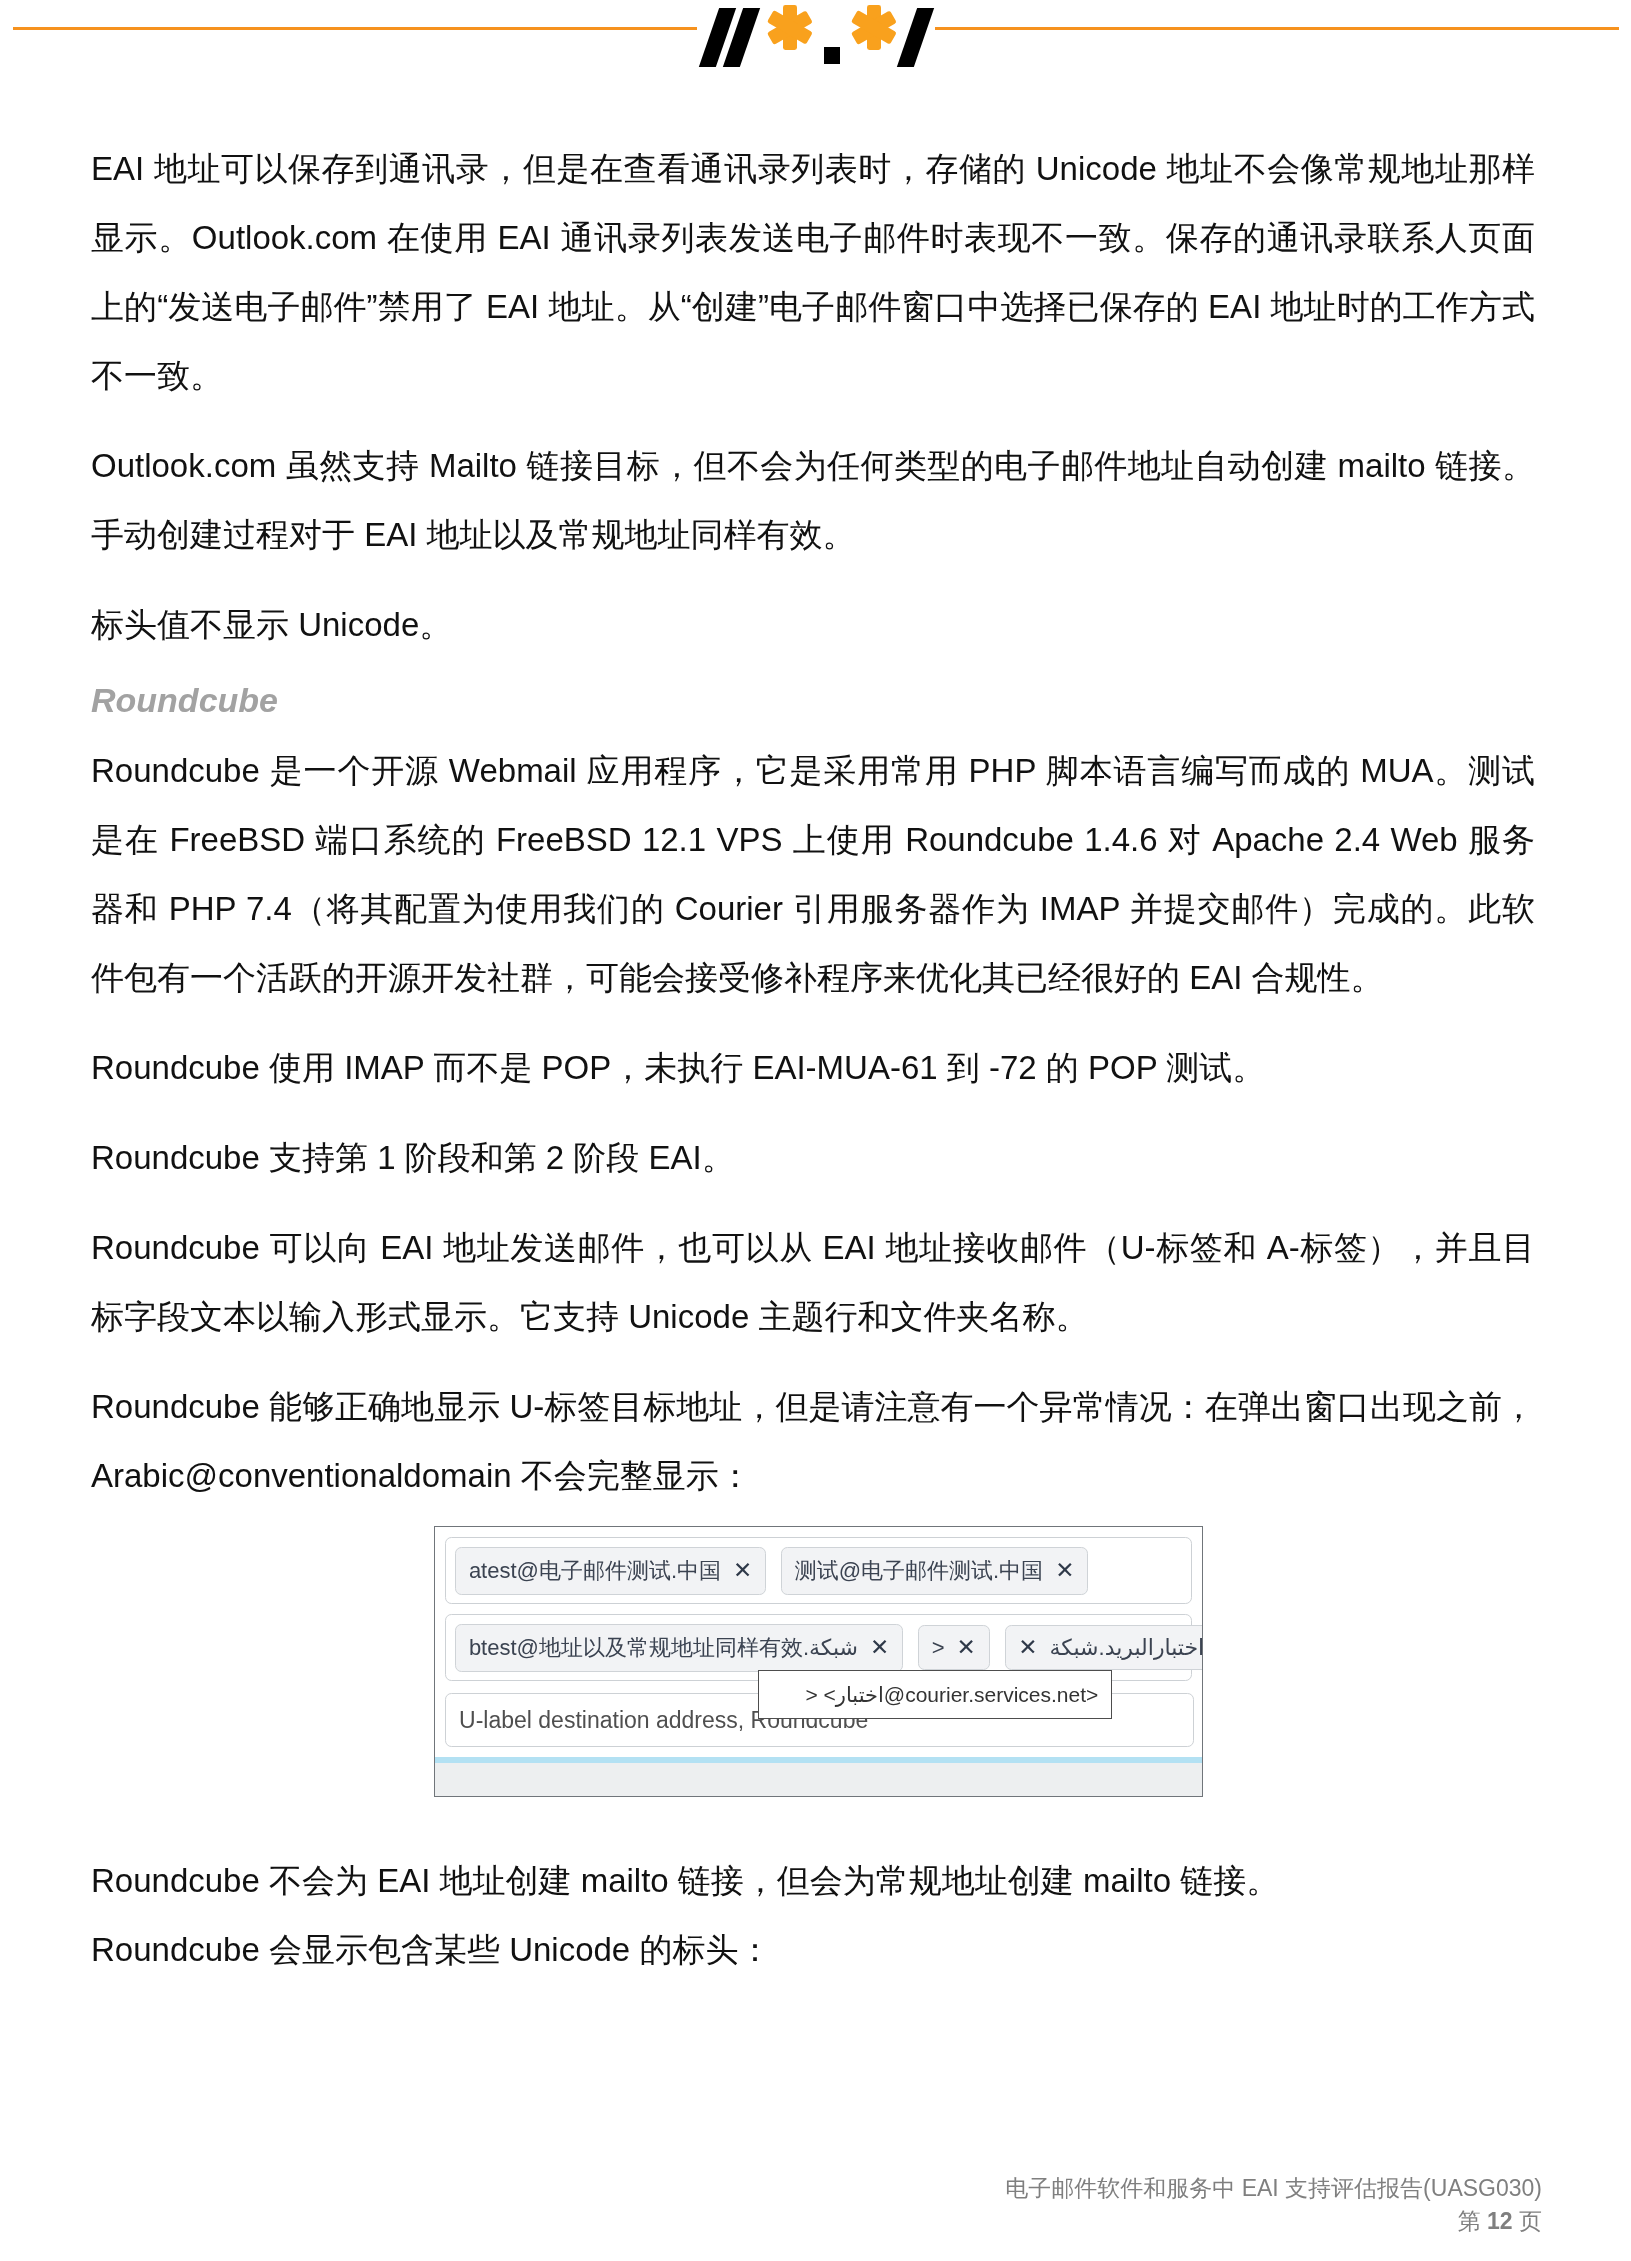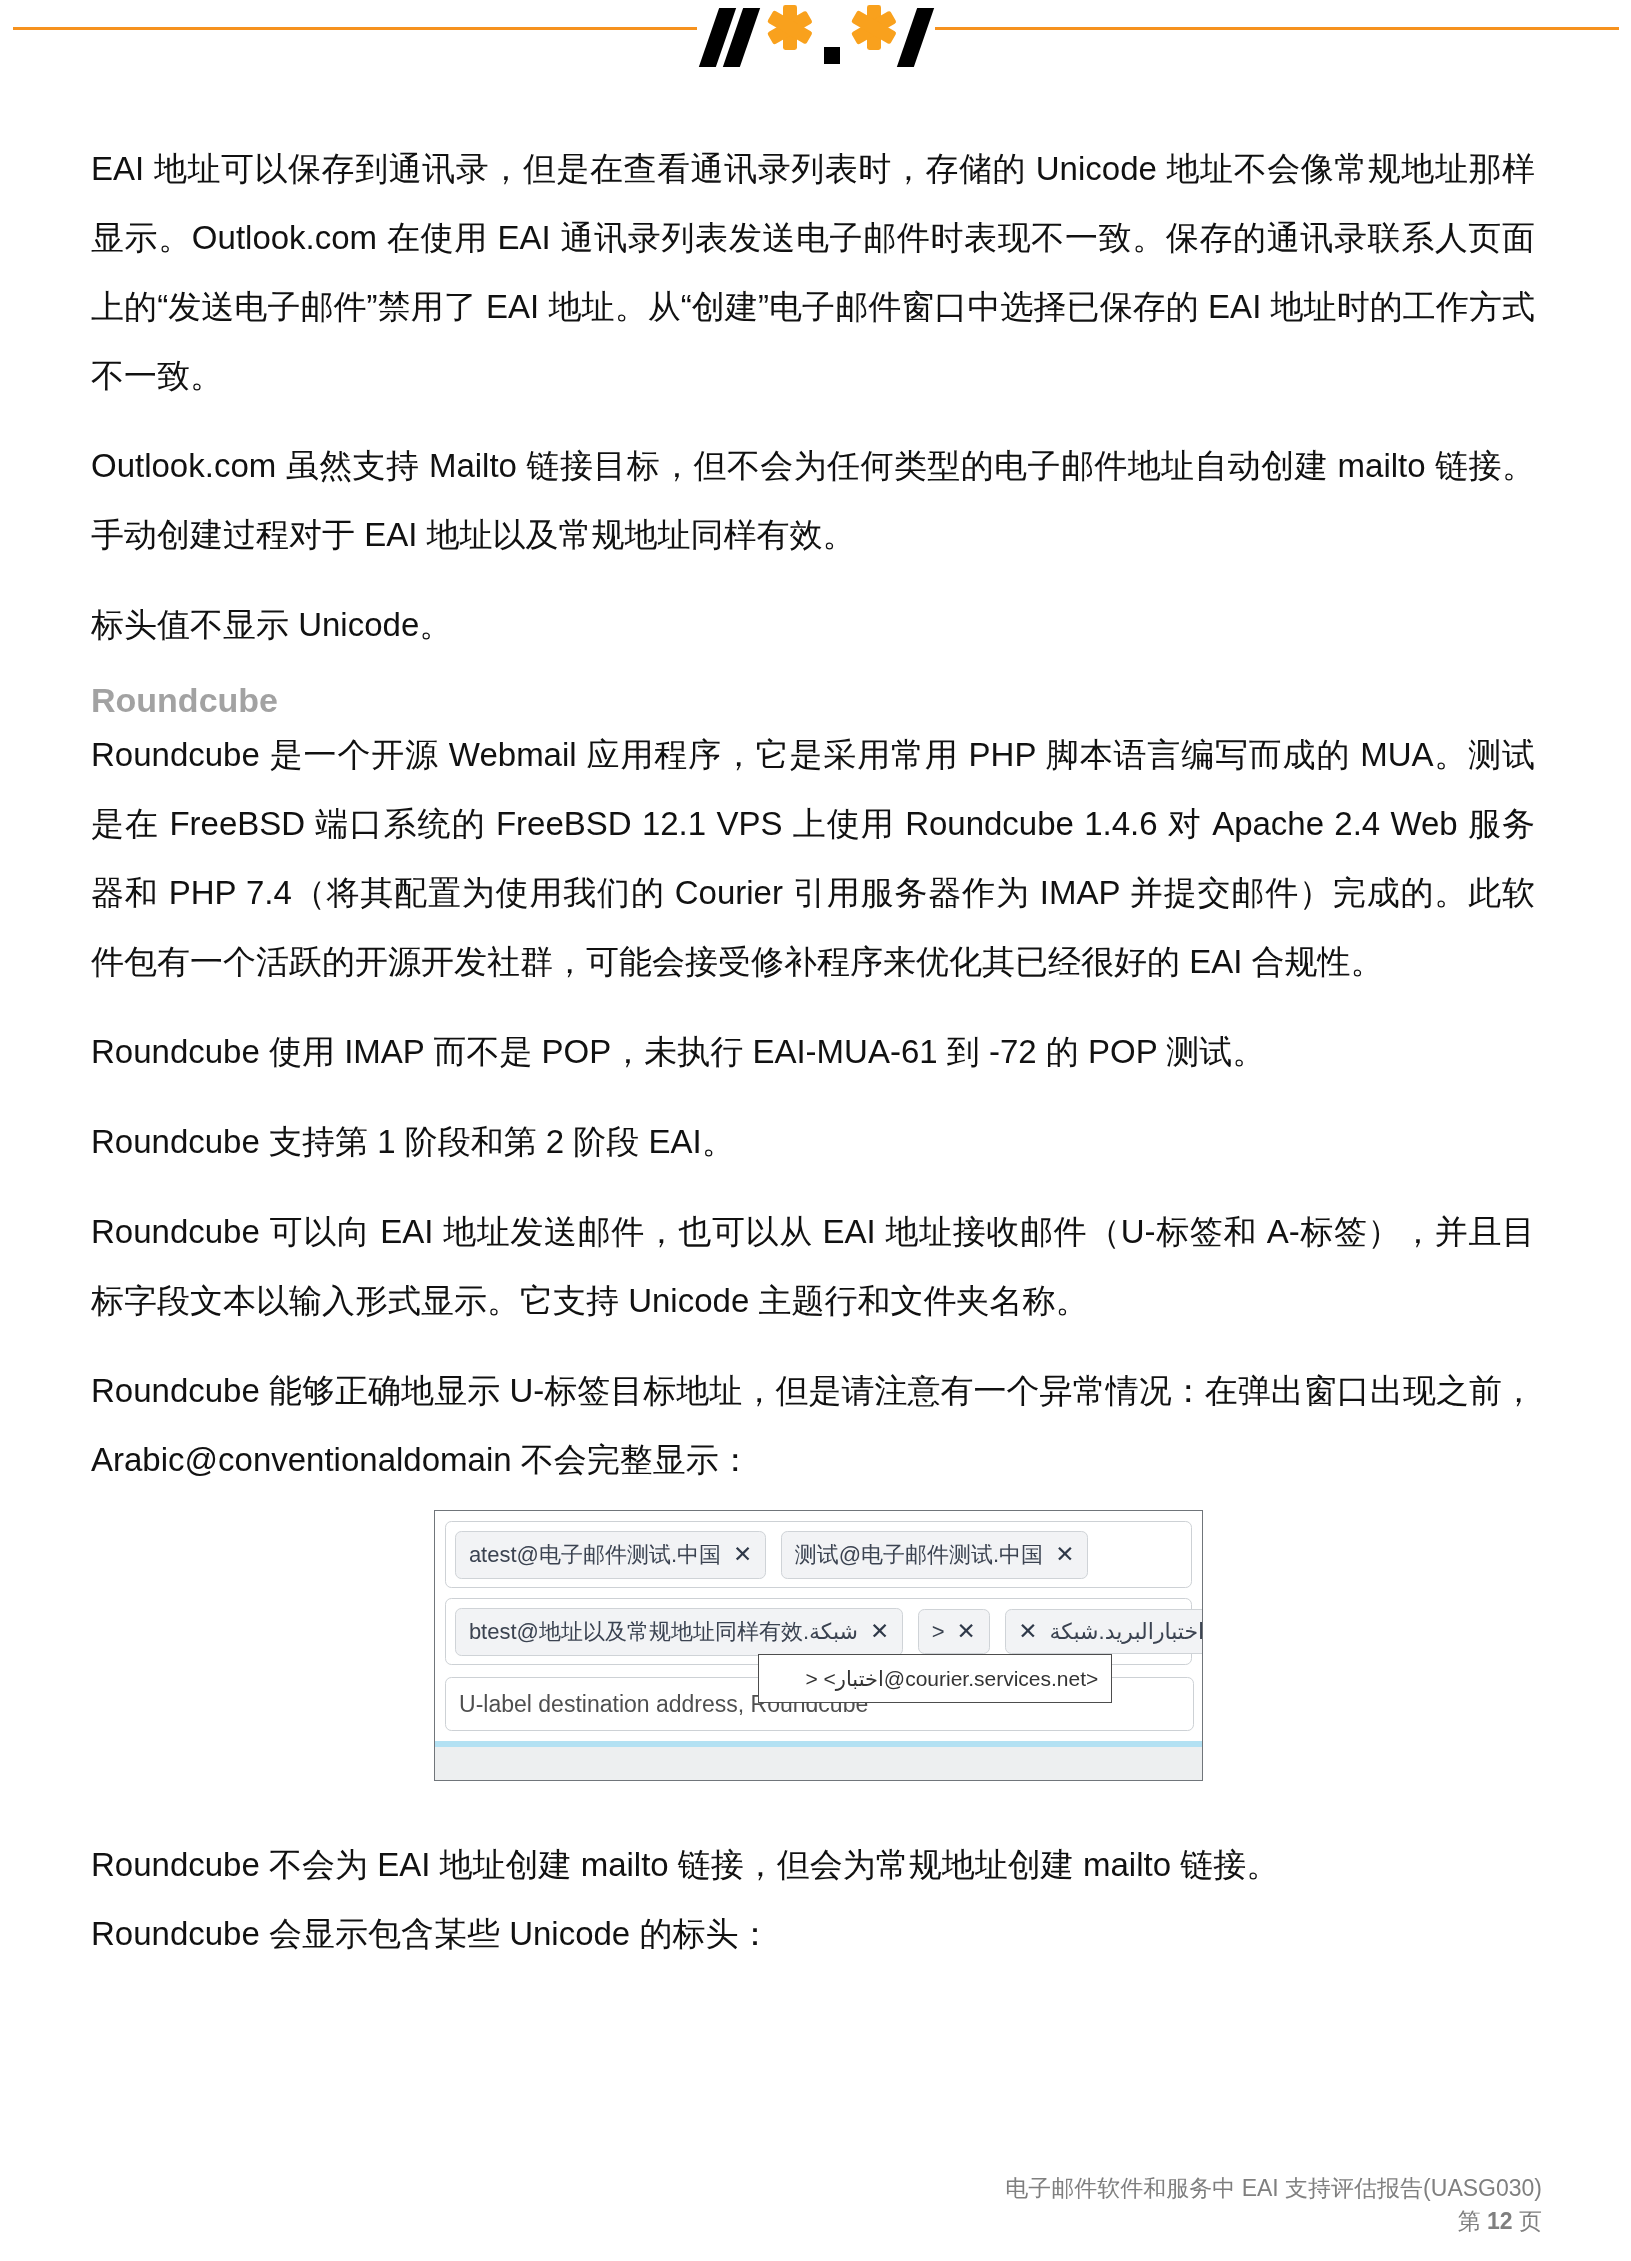--- a/index.html
+++ b/index.html
@@ -16,21 +16,21 @@
   .slash.s2{margin-right:11px;}
   .ast{position:relative;width:45px;height:45px;align-self:flex-start;margin:1.6px 6.4px 0 6.4px;}
   .ast i{position:absolute;left:50%;top:0;width:13.5px;height:45px;margin-left:-6.8px;background:#F9A11D;border-radius:2.4px;}
   .ast i:nth-child(2){transform:rotate(60deg);}
   .ast i:nth-child(3){transform:rotate(-60deg);}
   .dot{width:16.7px;height:16.7px;background:#000;align-self:flex-end;margin:0 4.8px 3.2px 4.8px;}
   
   .content{position:absolute;left:91px;top:134px;width:1444px;}
   .content p{margin:0 0 21px 0;font-size:33px;line-height:69px;text-align:justify;color:#111;}
   .content p.tight{margin-bottom:0;}
-  h2.rc{margin:8px 0 0 0;font-size:34px;line-height:40px;font-weight:bold;color:#A2A2A2;}
+  h2.rc{margin:8px 0 16px 0;font-size:34px;line-height:40px;font-weight:bold;color:#A2A2A2;font-style:italic;}
   
   .shot{position:relative;width:769px;height:271px;margin:16px 0 49px 343px;
         border:1.6px solid #70757a;background:#fff;box-sizing:border-box;overflow:hidden;
         font-family:"Liberation Sans","DejaVu Sans",sans-serif;}
   .field{position:absolute;left:10.4px;right:10.4px;height:67px;border:0.8px solid #cdd1d5;border-radius:6.4px;
          background:#fff;display:flex;align-items:center;gap:15px;padding:0 8.8px;box-sizing:border-box;}
   .field.r1{top:10.4px;}
   .field.r2{top:87px;}
   .tag{display:inline-flex;align-items:center;gap:12px;background:#f2f3f5;border:0.8px solid #cfd3d7;
        border-radius:6.4px;padding:8px 12.7px;font-size:22px;color:#3b4351;white-space:nowrap;}

